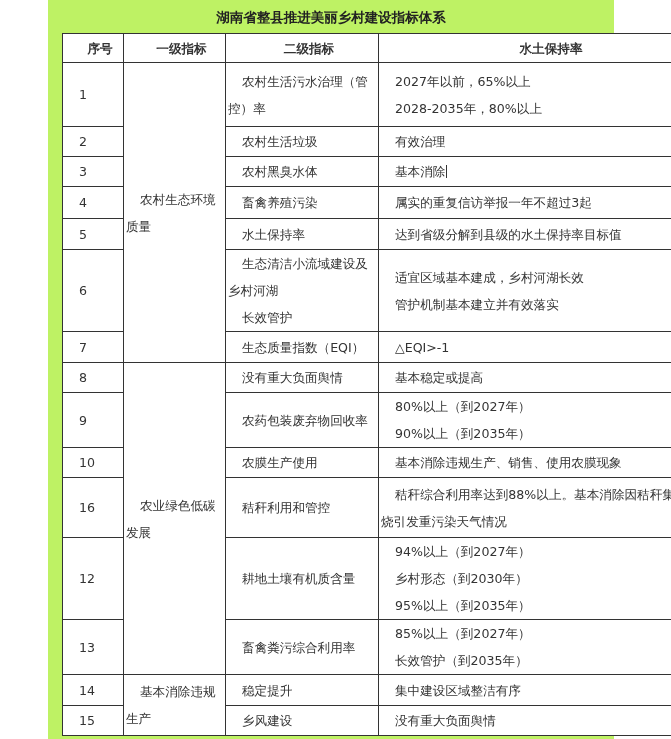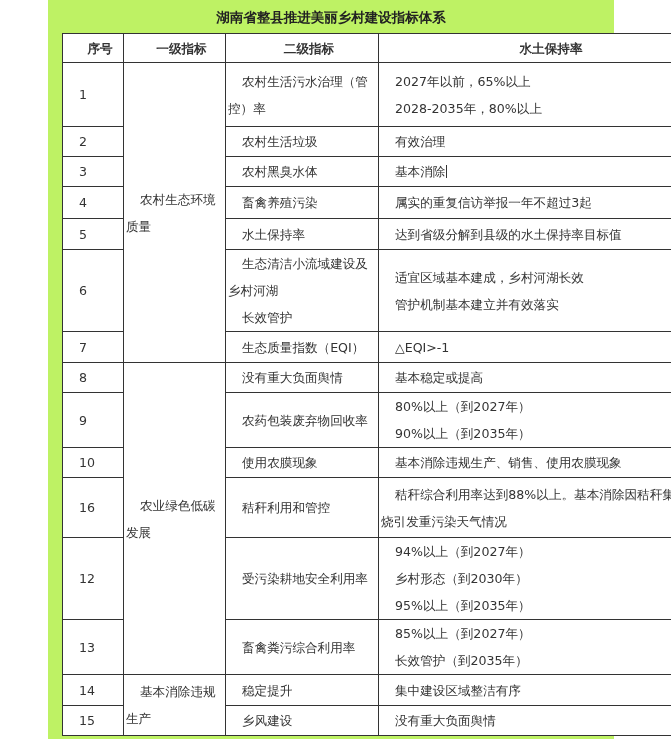--- a/index.html
+++ b/index.html
@@ -214,21 +214,21 @@
           <td>
             <p>80%以上（到2027年）</p>
             <p>90%以上（到2035年）</p>
           </td>
         </tr>
         <tr>
           <td>
             <p>10</p>
           </td>
           <td>
-            <p>使用农膜现象</p>
+            <p>农膜生产使用</p>
           </td>
           <td>
             <p>基本消除违规生产、销售、使用农膜现象</p>
           </td>
         </tr>
         <tr>
           <td>
             <p>16</p>
           </td>
           <td>
@@ -236,21 +236,21 @@
           </td>
           <td>
             <p>秸秆综合利用率达到88%以上。基本消除因秸秆集中焚烧引发重污染天气情况</p>
           </td>
         </tr>
         <tr>
           <td>
             <p>12</p>
           </td>
           <td>
-            <p>受污染耕地安全利用率</p>
+            <p>耕地土壤有机质含量</p>
           </td>
           <td>
             <p>94%以上（到2027年）</p>
             <p>乡村形态（到2030年）</p>
             <p>95%以上（到2035年）</p>
           </td>
         </tr>
         <tr>
           <td>
             <p>13</p>

